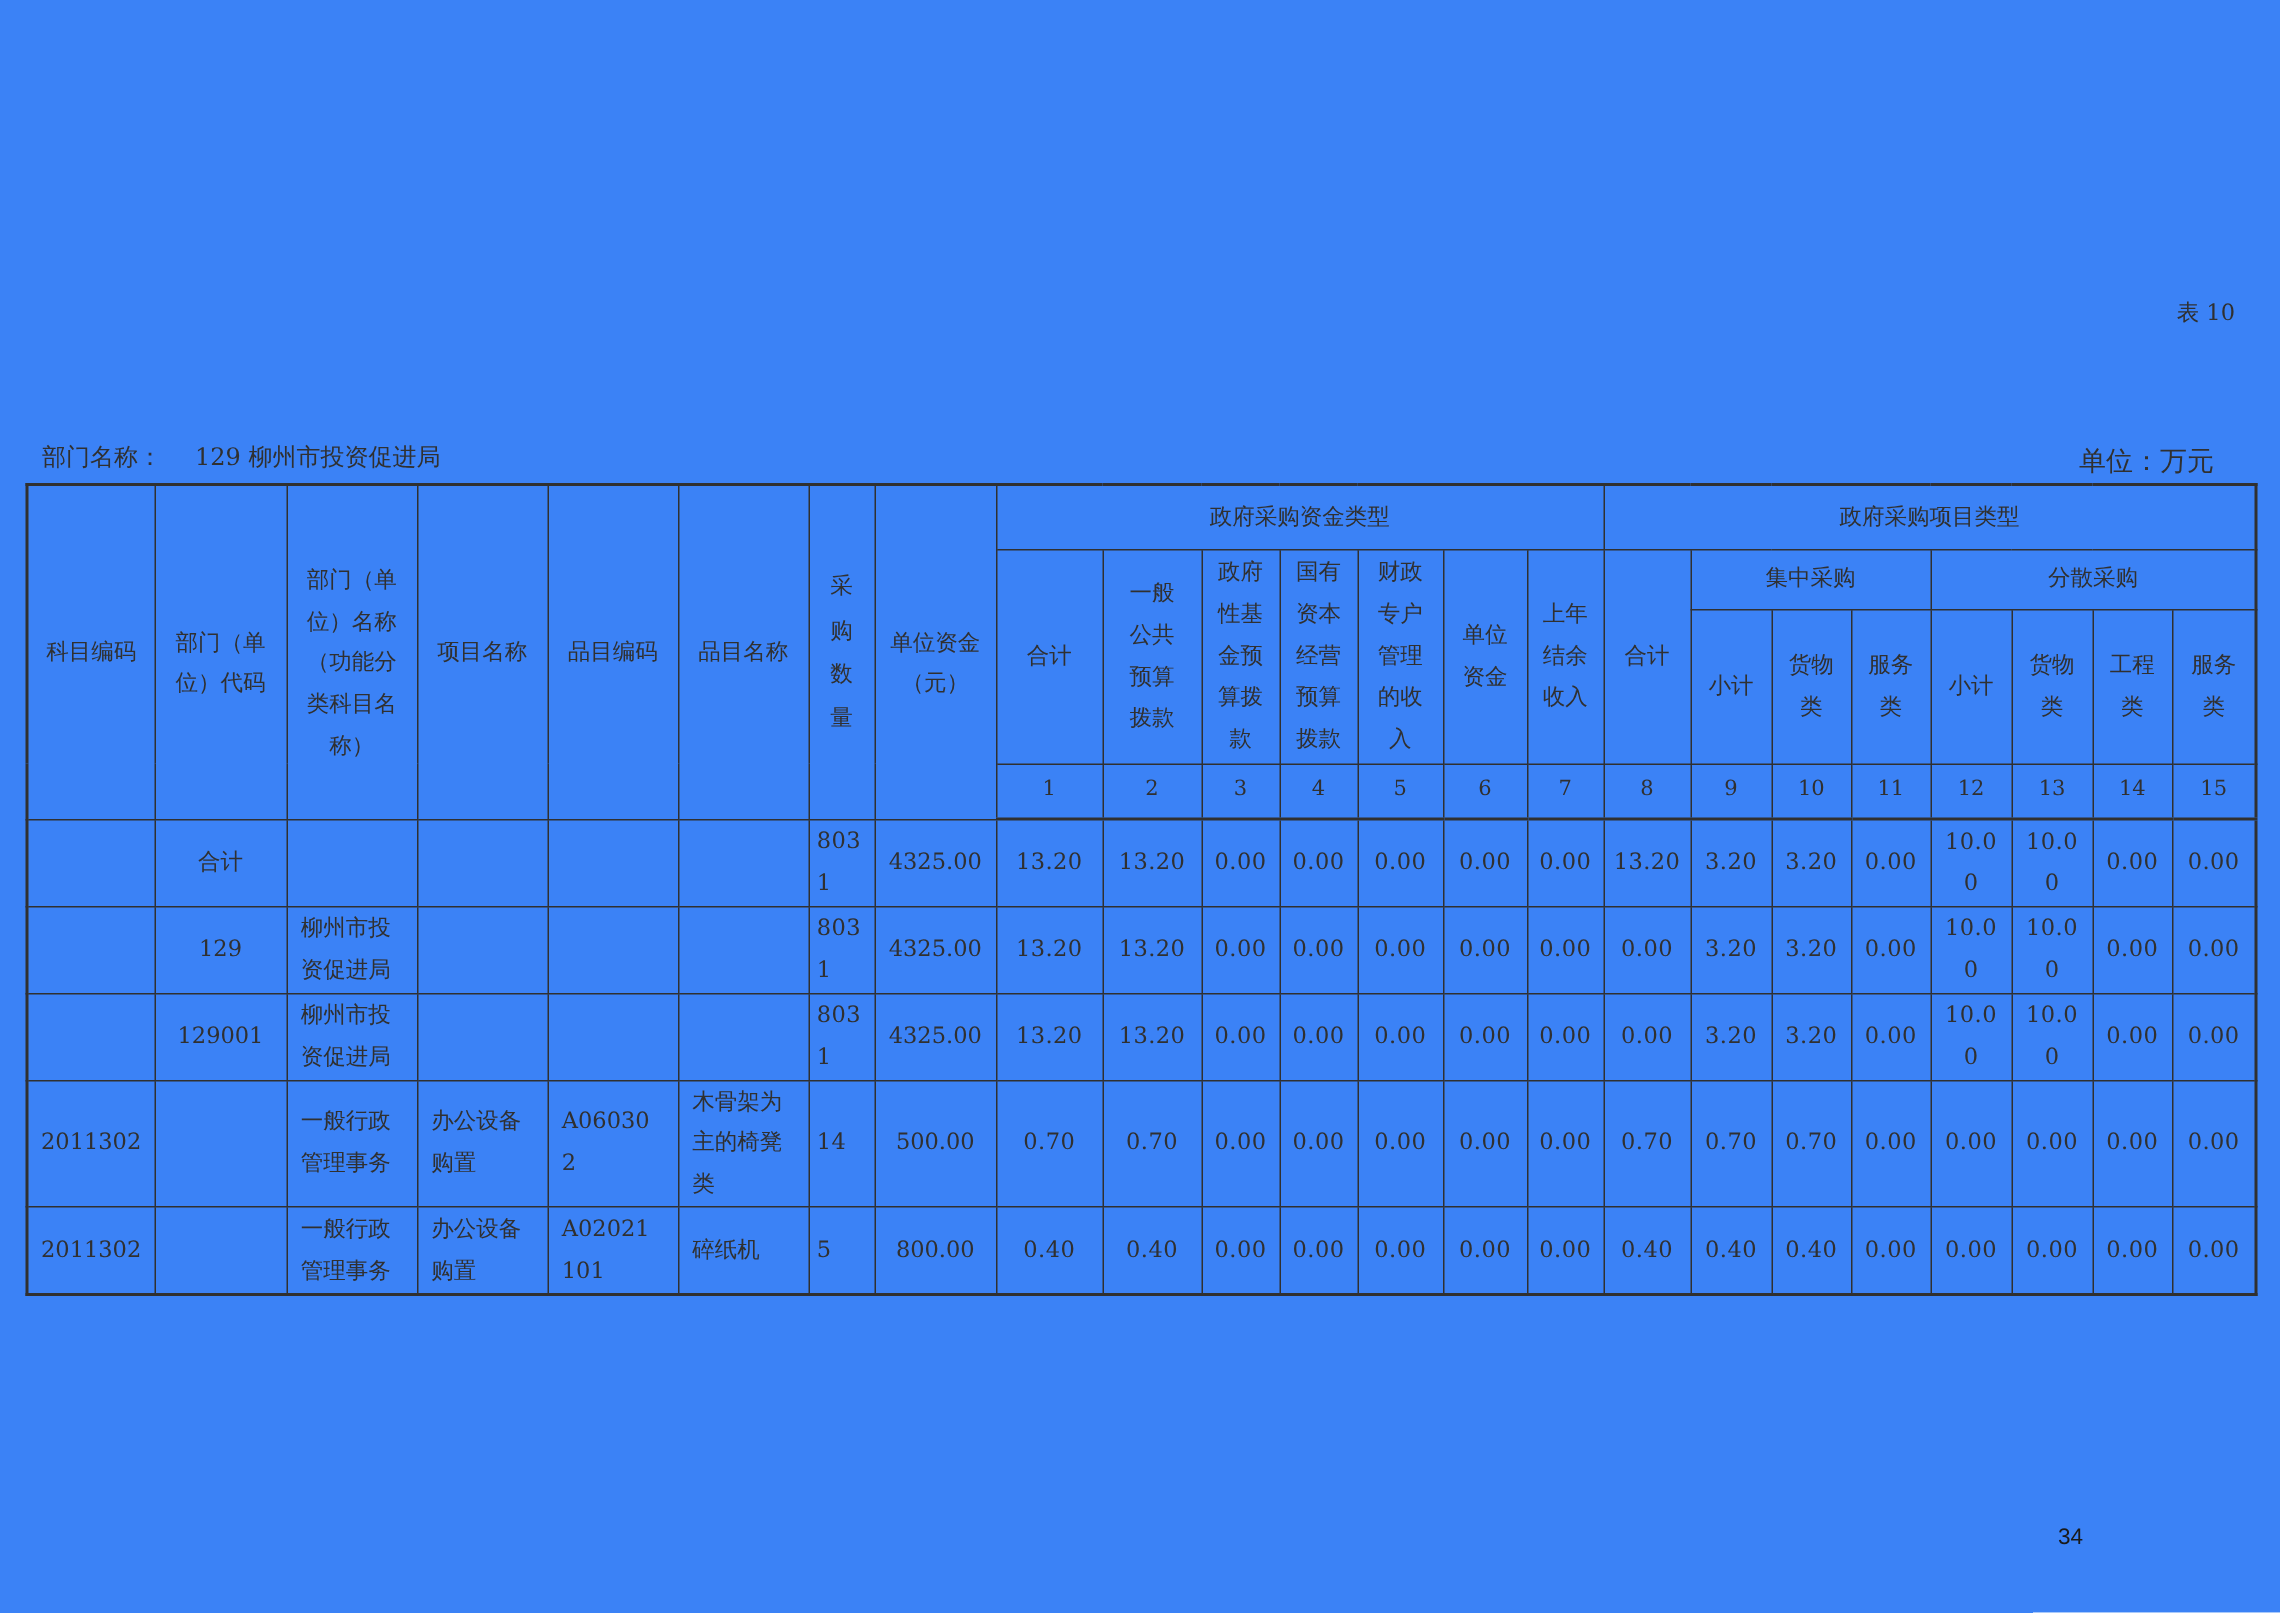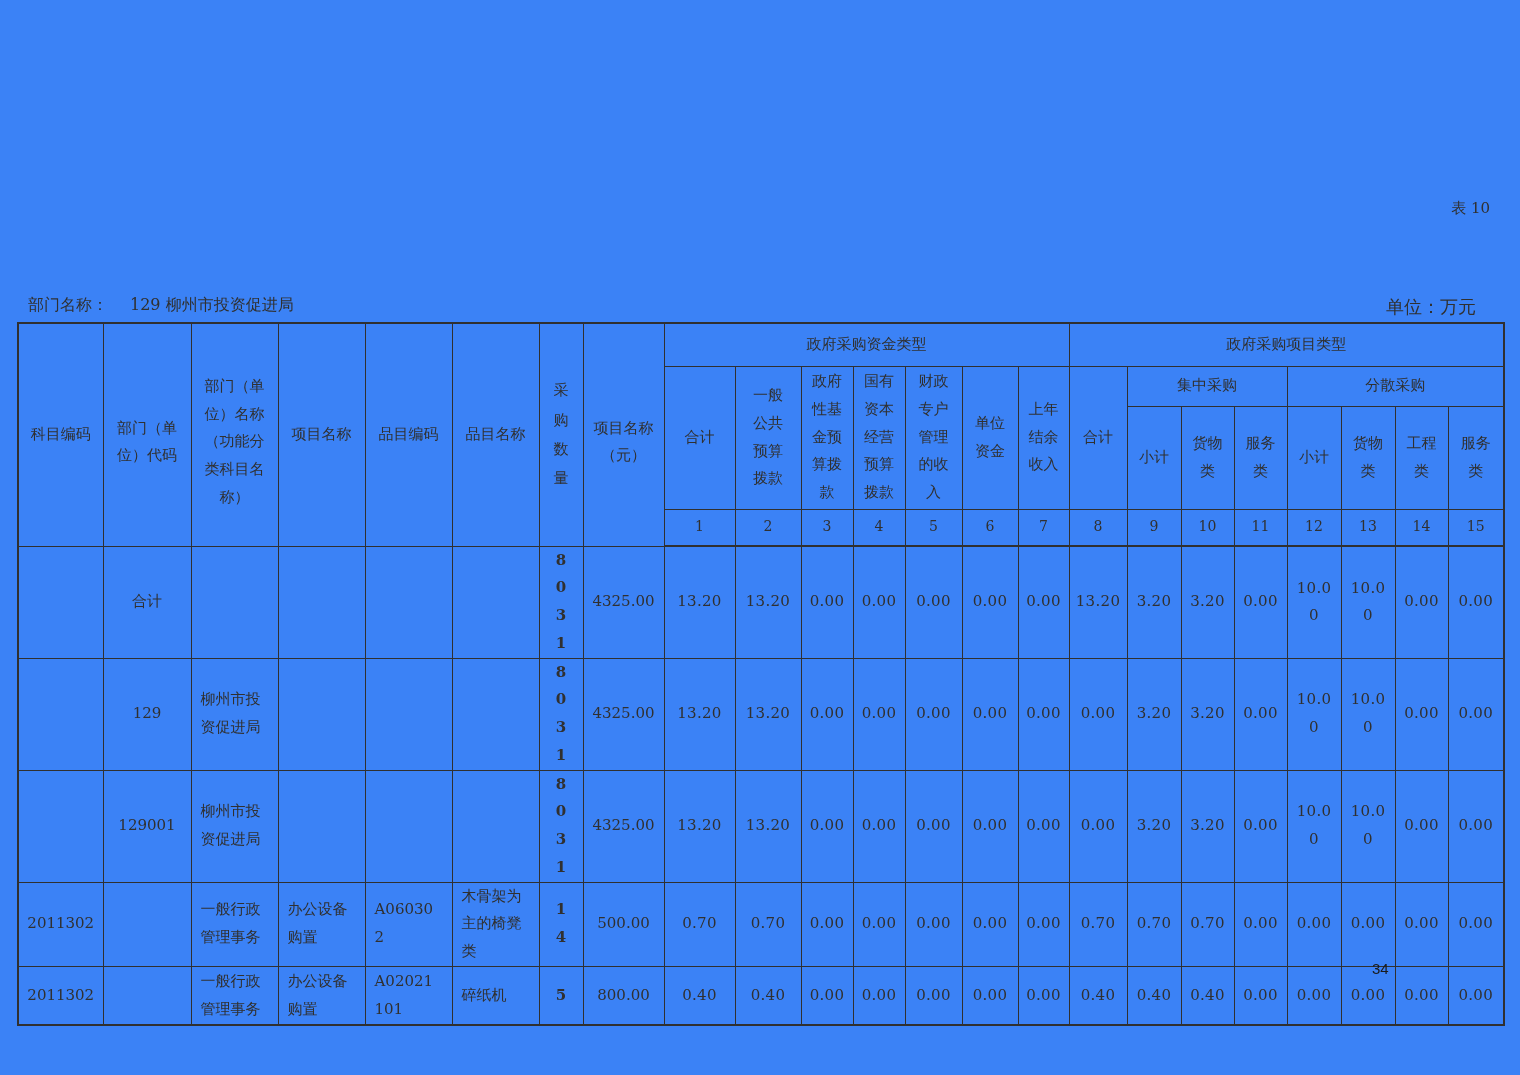--- a/index.html
+++ b/index.html
@@ -7,21 +7,21 @@
     position:relative;width:1520px;height:1075px;background:#3b82f6;
     font-family:"DejaVu Serif","Liberation Serif",serif;color:#303030;
     overflow:hidden;
   }
   .tab-label{position:absolute;top:199px;right:30px;font-size:15px;}
   .title{position:absolute;top:242px;left:0;width:100%;text-align:center;
          font-size:22px;font-weight:bold;letter-spacing:2px;}
   .dept{position:absolute;top:295px;left:28px;font-size:16px;}
   .dept-val{margin-left:22px;}
   .unit{position:absolute;top:295px;right:44px;font-size:18px;}
-  .pageno{position:absolute;top:960px;left:1372px;font-size:15px;
+  .pageno{position:absolute;top:1016px;left:1372px;font-size:15px;
           font-family:"Liberation Sans","DejaVu Sans",sans-serif;color:#1a1a1a;}
 
   table.budget{
     position:absolute;top:322px;left:17px;width:1486px;
     border-collapse:collapse;table-layout:fixed;
     border:2px solid #303030;font-size:15px;
   }
   .budget th,.budget td{
     border:1px solid #303030;font-weight:normal;text-align:center;
     vertical-align:middle;padding:0 3px;line-height:1.85;overflow:hidden;
@@ -33,21 +33,21 @@
   tbody tr:nth-child(5){height:59px;}
 
   
   .w1{display:inline-block;width:17px;line-height:1.95;word-break:break-all;}
   .w2{display:inline-block;width:33px;word-break:break-all;}
   .w4{display:inline-block;width:64px;word-break:break-all;margin-top:15px;}
 
   
   td.c0,td.c1{text-align:center;padding:0 7px;}
   td.c2,td.c3,td.c4,td.c5{text-align:left;padding:0 9px;word-break:break-all;}
-  td.c6{text-align:center;padding:0 15px;word-break:break-all;letter-spacing:.3px;font-weight:bold;}
+  td.c6{text-align:left;padding:0 5px;word-break:break-all;letter-spacing:.3px;}
   td.c7{text-align:center;padding:0 6px;}
   td.cn{text-align:center;padding:0 5px;word-break:break-all;letter-spacing:.3px;}
   td.ctr{text-align:center;}
 </style>
 </head>
 <body>
 
 <div class="sheet">
 
   <div class="tab-label">表 10</div>
@@ -85,21 +85,21 @@
     </colgroup>
     <thead>
       <tr class="hr1">
         <th rowspan="4"><span>科目编码</span></th>
         <th rowspan="4"><span class="w4">部门（单位）代码</span></th>
         <th rowspan="4"><span class="w4">部门（单位）名称（功能分类科目名称）</span></th>
         <th rowspan="4"><span>项目名称</span></th>
         <th rowspan="4"><span>品目编码</span></th>
         <th rowspan="4"><span>品目名称</span></th>
         <th rowspan="4"><span class="w1">采购数量</span></th>
-        <th rowspan="4"><span class="w4">项目名称（元）</span></th>
+        <th rowspan="4"><span class="w4">单位资金（元）</span></th>
         <th colspan="7"><span>政府采购资金类型</span></th>
         <th colspan="8"><span>政府采购项目类型</span></th>
       </tr>
       <tr class="hr2">
         <th rowspan="2"><span>合计</span></th>
         <th rowspan="2"><span class="w2">一般公共预算拨款</span></th>
         <th rowspan="2"><span class="w2">政府性基金预算拨款</span></th>
         <th rowspan="2"><span class="w2">国有资本经营预算拨款</span></th>
         <th rowspan="2"><span class="w2">财政专户管理的收入</span></th>
         <th rowspan="2"><span class="w2">单位资金</span></th>

